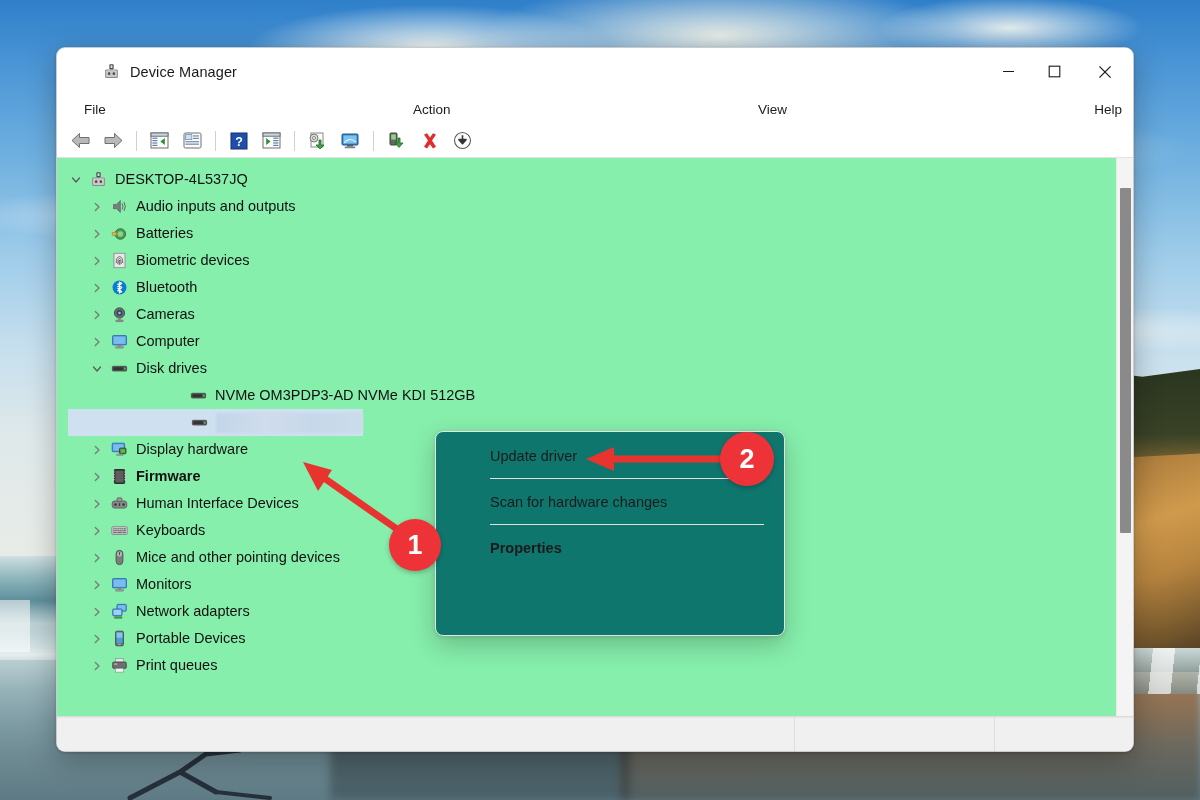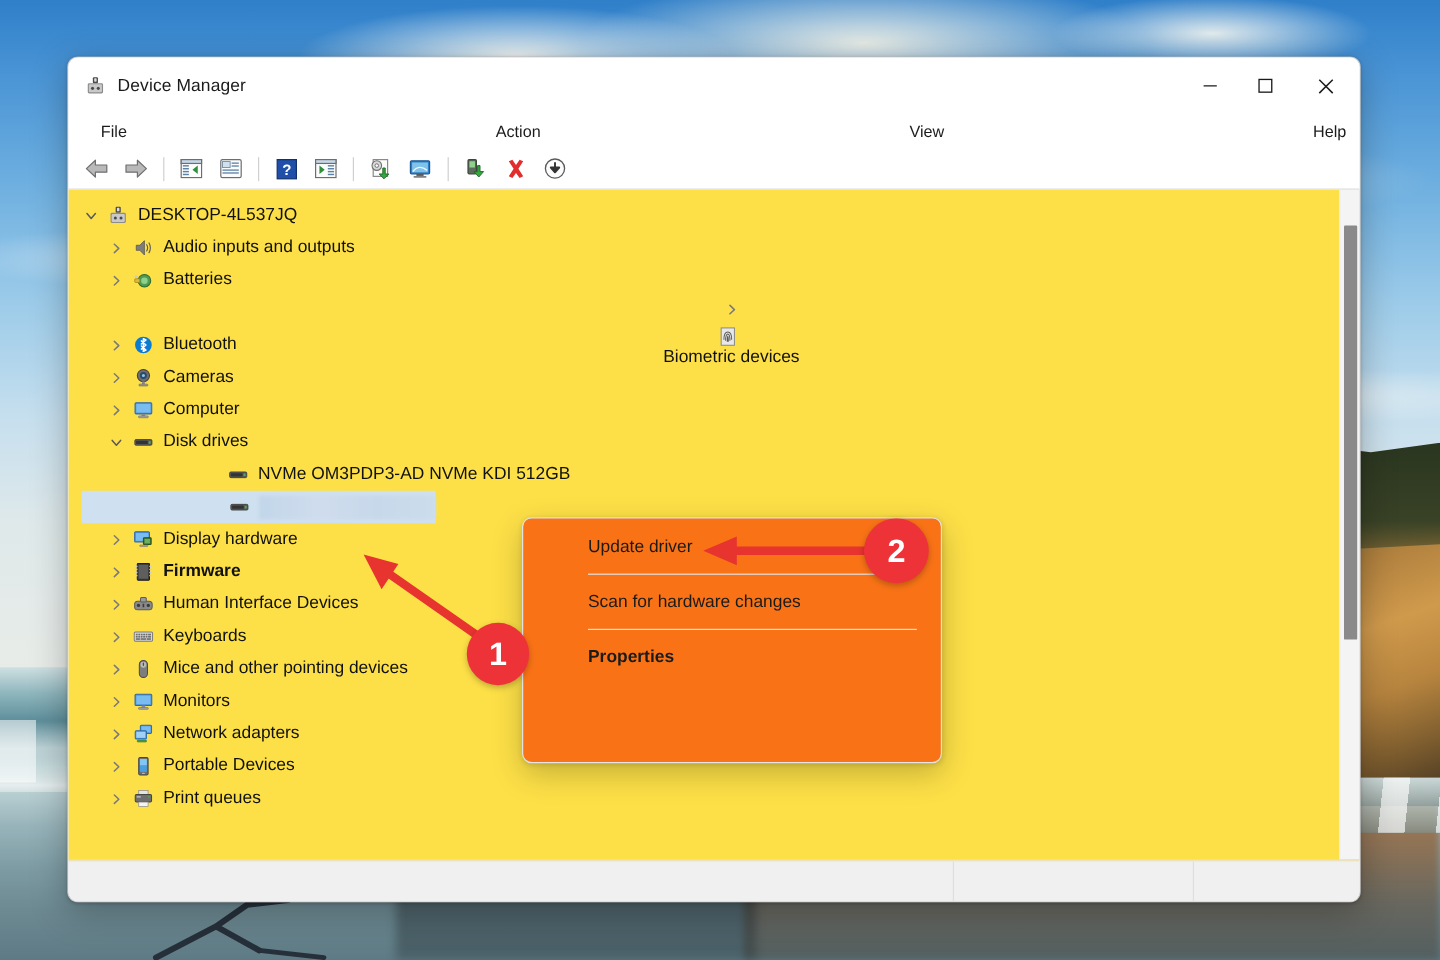--- a/index.html
+++ b/index.html
@@ -95,21 +95,21 @@
   #dm-window {
     position: absolute; left: 56px; top: 47px; width: 1078px; height: 705px;
     background: #ffffff;
     border-radius: 9px;
     box-shadow: 0 8px 30px rgba(0,0,0,.28), 0 1px 3px rgba(0,0,0,.2);
     overflow: hidden;
     border: 1px solid rgba(160,160,160,.55);
   }
   .titlebar {
     position: relative; height: 47px; background: #ffffff;
-    display: flex; align-items: center;
+    display: flex; align-items: center; margin-left: 32px;
   }
   .title-left { display: flex; align-items: center; padding-left: 14px; gap: 10px; }
   .title-text {
     font-size: 14.5px; color: #1a1a1a; letter-spacing: .1px;
   }
   .win-btns { position: absolute; right: 0; top: 0; height: 47px; display: flex; }
   .win-btn {
     width: 46px; height: 47px; display: flex; align-items: center; justify-content: center;
     color: #1a1a1a;
   }
@@ -133,21 +133,21 @@
   }
   .tb-btn {
     width: 31px; height: 28px; display: flex; align-items: center; justify-content: center;
   }
   .tb-sep {
     width: 1px; height: 20px; background: #d0d0d0; margin: 0 5px;
   }
 
   
   .tree-pane {
-    position: relative; height: 559px; background: #fde047; overflow: hidden;
+    position: relative; height: 559px; background: #86efac; overflow: hidden;
     border-bottom: 1px solid #dcdcdc;
   }
   .tree { padding: 8px 0 0 0; }
   .row {
     display: flex; align-items: center; height: 27px; padding-left: 8px;
     font-size: 14.5px; color: #111111; white-space: nowrap;
   }
   .chev {
     width: 22px; display: flex; align-items: center; justify-content: center;
     color: #5a5a5a; font-size: 11px; flex: 0 0 22px;
@@ -180,21 +180,21 @@
     border-top: 1px solid #e6e6e6;
   }
   .sb-cell { height: 44px; border-right: 1px solid #dedede; }
   .sb-c1 { width: 738px; }
   .sb-c2 { width: 200px; }
   .sb-c3 { flex: 1; border-right: none; }
 
   
   #ctx-menu {
     position: absolute; left: 435px; top: 431px; width: 350px; height: 205px;
-    background: #f97316; border: 1px solid #e3e3e3; border-radius: 8px;
+    background: #0f766e; border: 1px solid #e3e3e3; border-radius: 8px;
     box-shadow: 0 9px 26px rgba(0,0,0,.22), 0 1px 4px rgba(0,0,0,.12);
     padding: 7px 0;
   }
   .ctx-item {
     height: 33px; display: flex; align-items: center;
     padding-left: 54px; font-size: 14.5px; color: #1b1b1b;
   }
   .ctx-item.bold { font-weight: bold; }
   .ctx-sep { height: 1px; background: #e0e0e0; margin: 6px 20px 6px 54px; }
 
@@ -408,21 +408,21 @@
             <svg width="17" height="17" viewBox="0 0 20 20">
               <circle cx="11" cy="10.5" r="6.2" fill="#4e9b52" stroke="#2c6a31"></circle>
               <circle cx="11" cy="10.5" r="3.2" fill="#8fd08c"></circle>
               <rect x="1.5" y="8.6" width="5" height="3.6" rx=".8" fill="#e0b93a" stroke="#9a7d1d" stroke-width=".7"></rect>
               <rect x="1.5" y="5.6" width="3" height="2" fill="#c9c9c9"></rect>
             </svg>
           </span>
           <span class="lbl">Batteries</span>
         </div>
 
-        <div class="row" style="padding-left:29px;flex-direction:column;">
+        <div class="row" style="padding-left:29px;">
           <span class="chev">
             <svg width="10" height="10" viewBox="0 0 10 10">
                 <path d="M3.3,1.5 L7,5 L3.3,8.5" stroke="#7a7a7a" stroke-width="1.3" fill="none" stroke-linecap="round" stroke-linejoin="round"></path>
               </svg>
           </span>
           <span class="ico">
             <svg width="17" height="17" viewBox="0 0 20 20">
               <rect x="3.5" y="1.5" width="13" height="17" fill="#e8e8e8" stroke="#8a8a8a"></rect>
               <path d="M6.2,13 Q6.2,5.5 10,5.5 Q13.8,5.5 13.8,13" stroke="#5a5a5a" stroke-width="1" fill="none"></path>
               <path d="M7.9,14 Q7.9,7.5 10,7.5 Q12.1,7.5 12.1,14" stroke="#5a5a5a" stroke-width="1" fill="none"></path>

